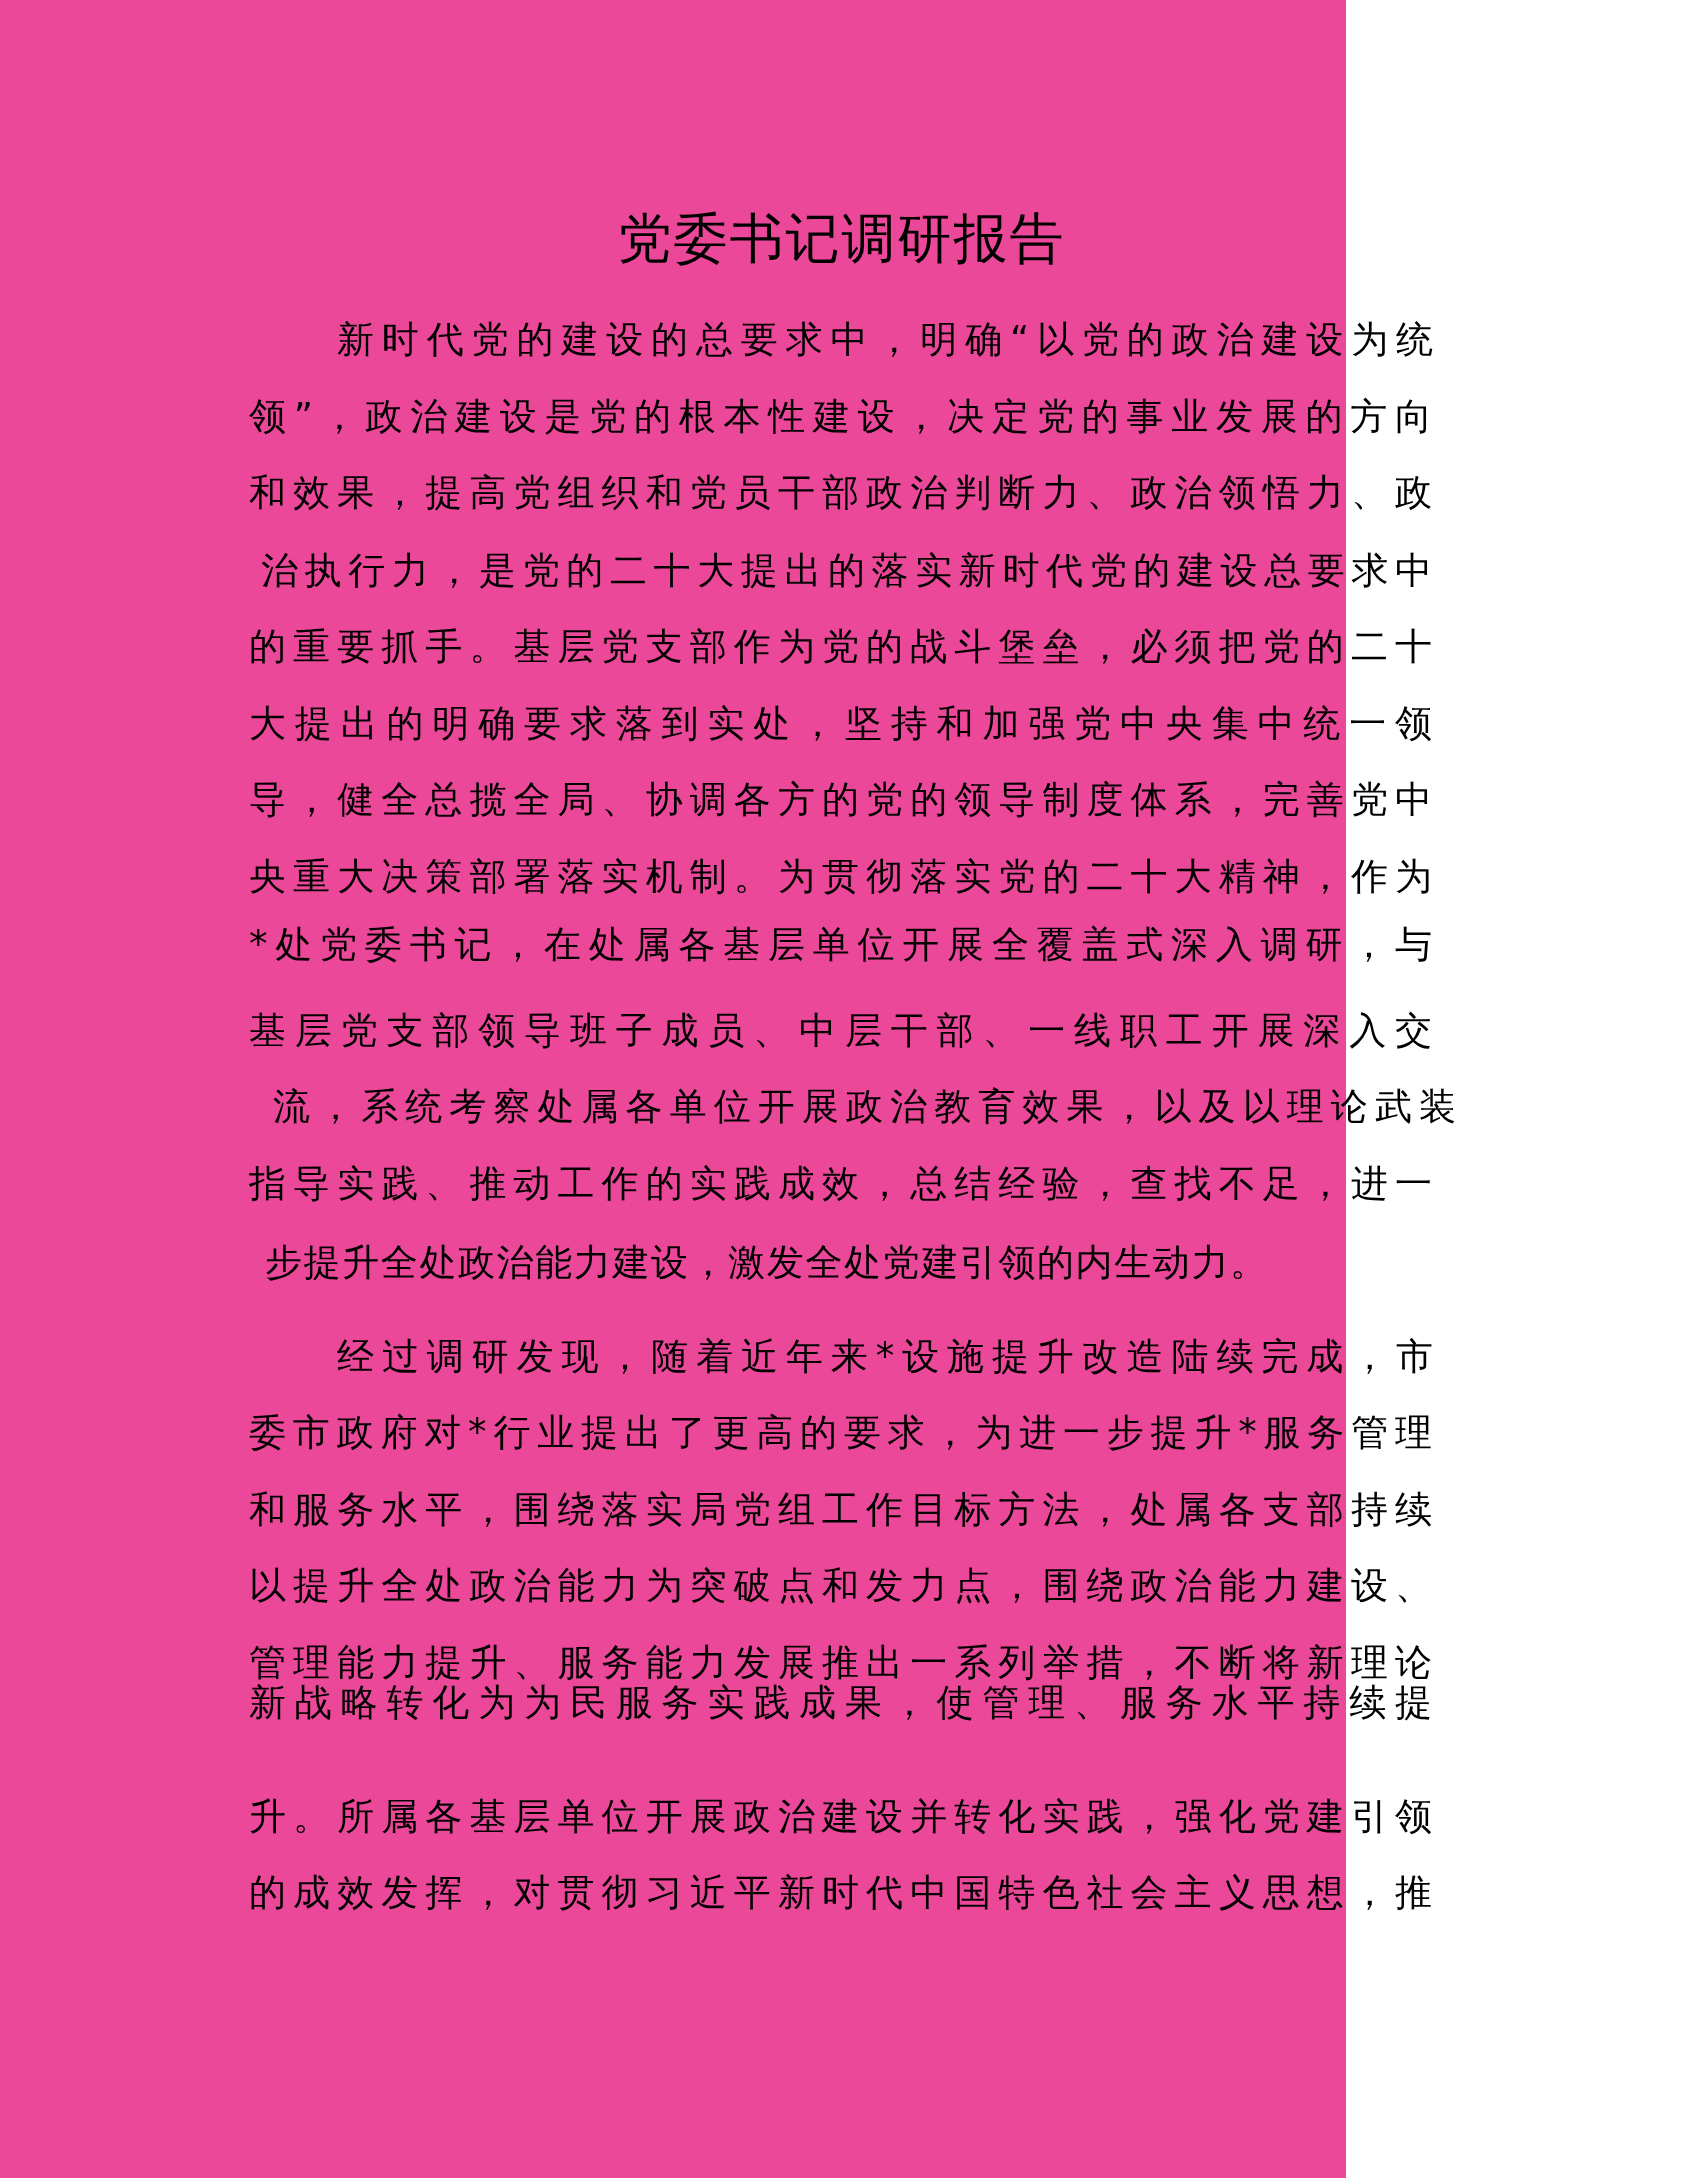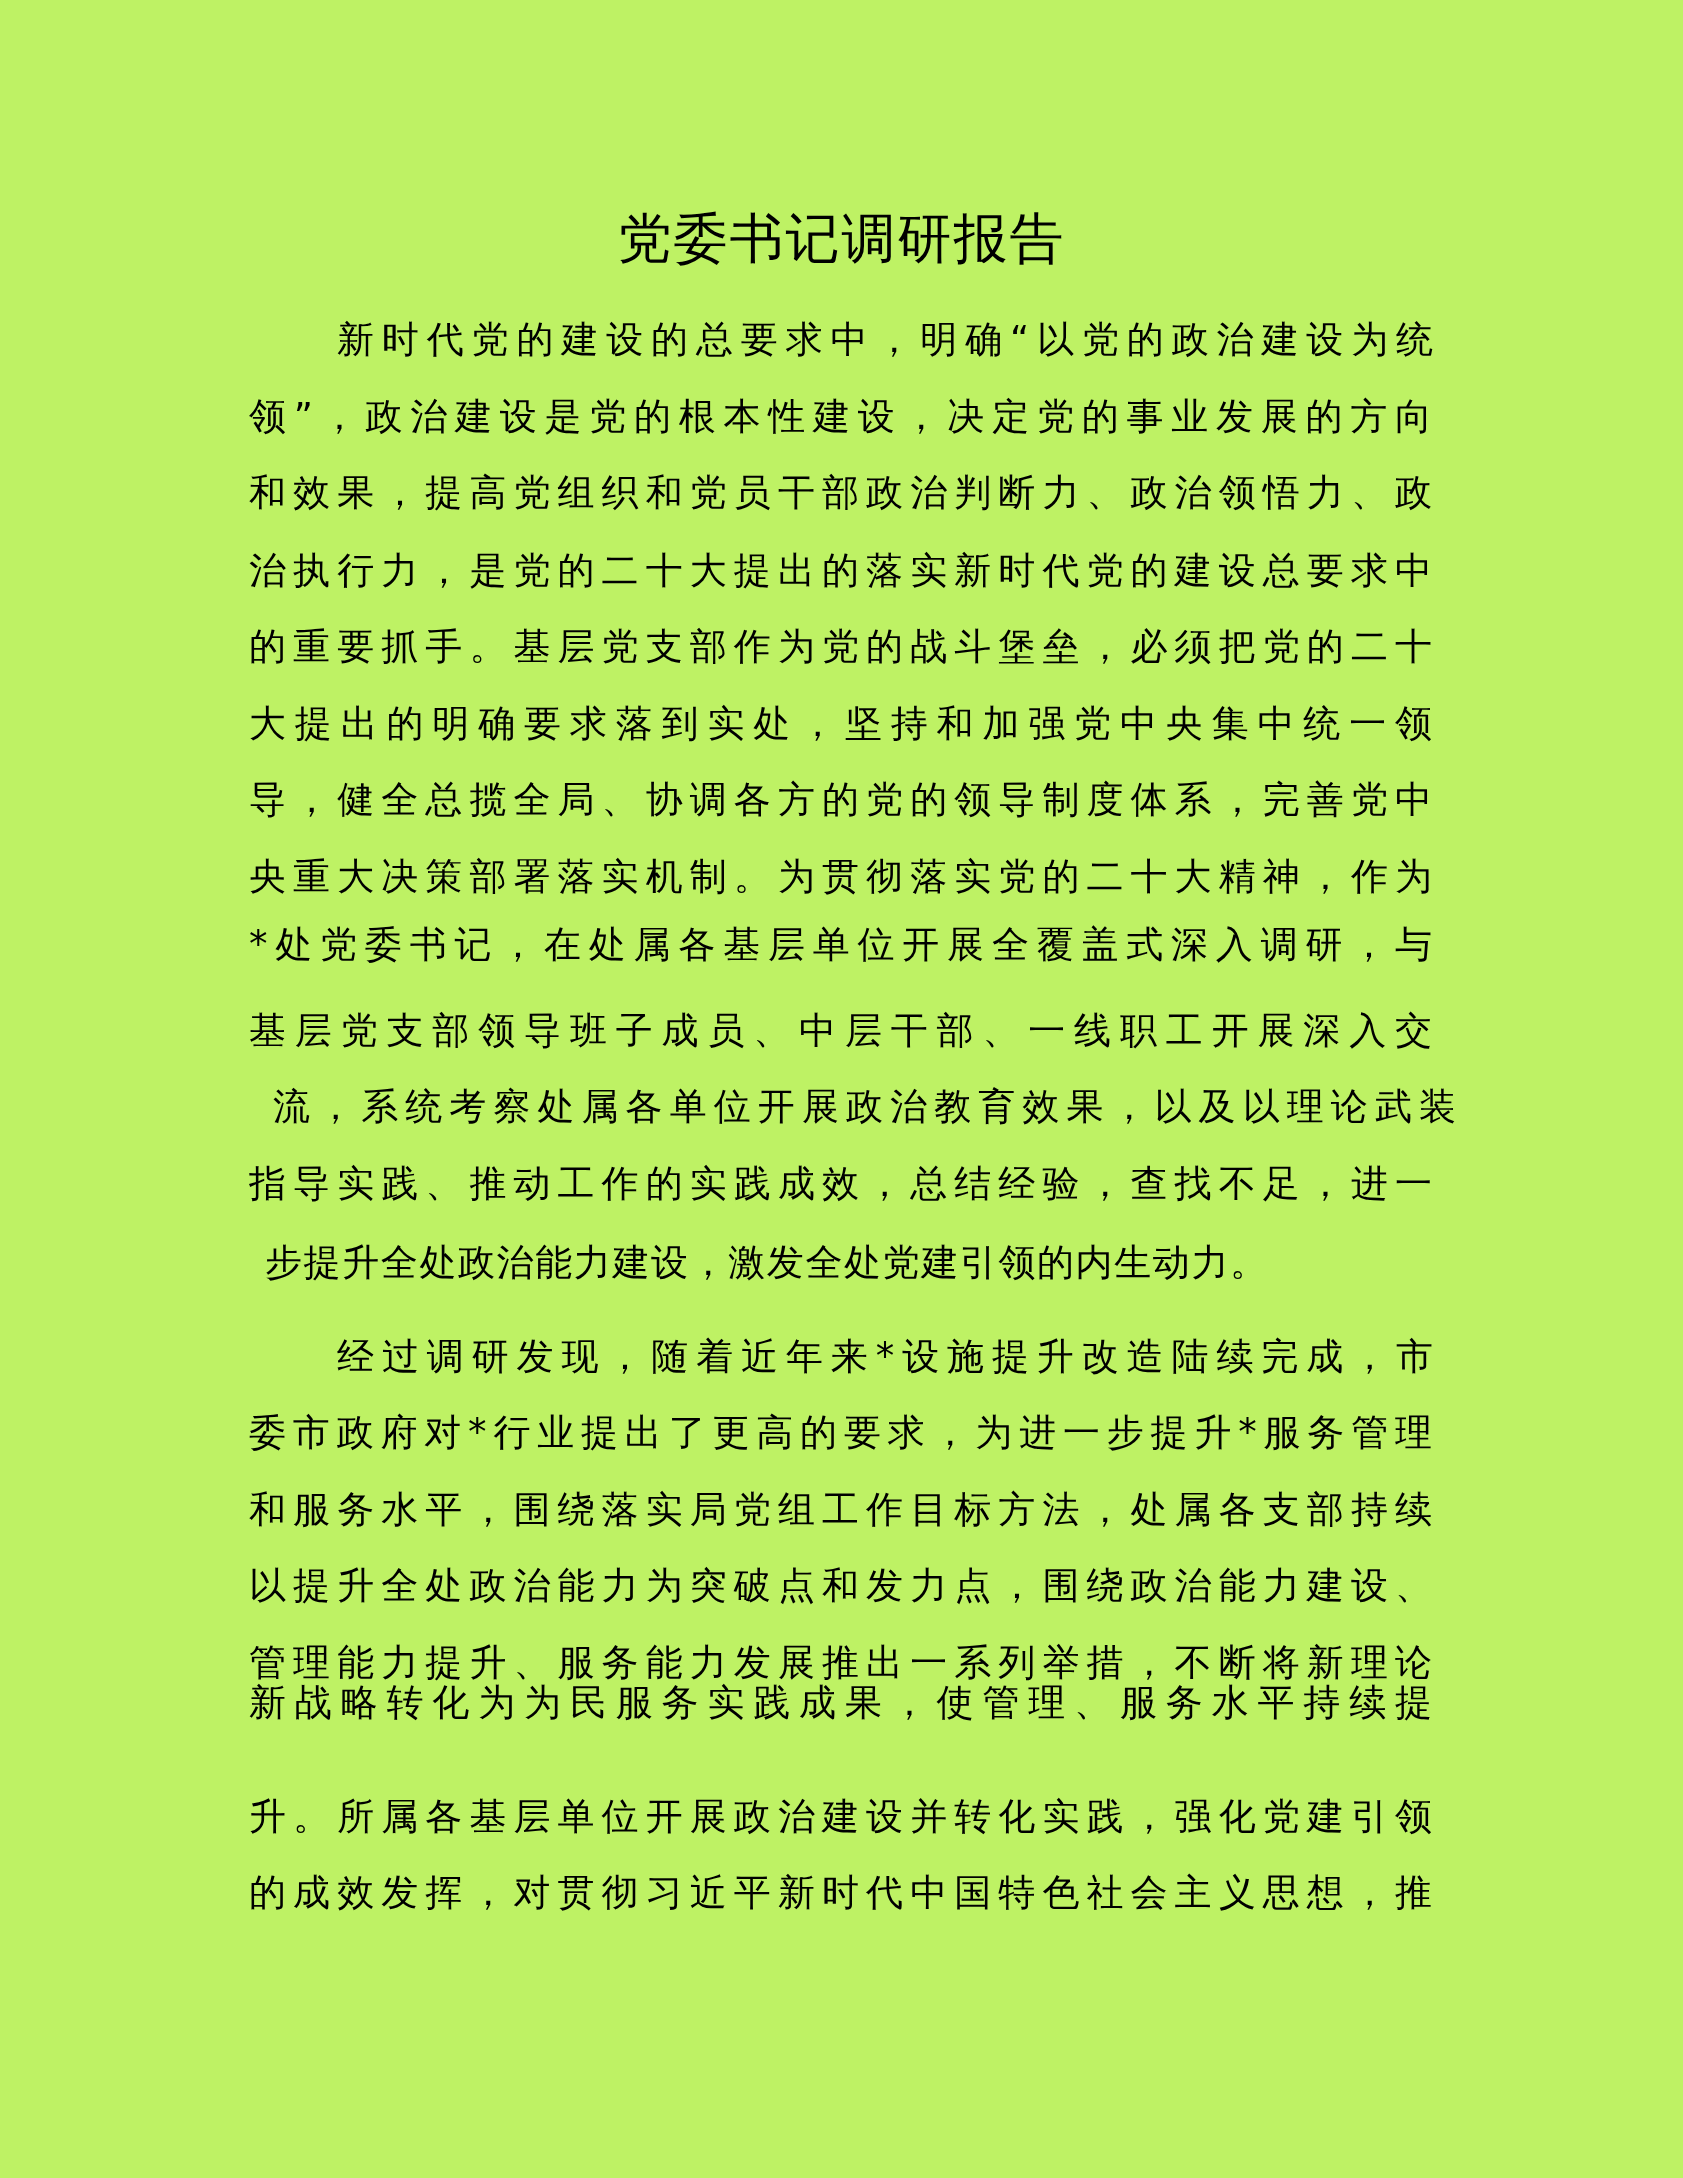--- a/index.html
+++ b/index.html
@@ -1,37 +1,37 @@
 <!DOCTYPE html>
 <html><head>
 <meta charset="utf-8">
 <style>
   html, body { margin: 0; padding: 0; background: #ffffff; }
   body { width: 1683px; height: 2178px; position: relative; overflow: hidden;
          font-family: "DejaVu Sans", sans-serif; color: #000000; }
-  .page { position: absolute; left: 0; top: 0; width: 1683px; height: 2178px; background: #bef264; }
+  .page { position: absolute; left: 0; top: 0; width: 1346px; height: 2178px; background: #ec4899; }
   .title { position: absolute; left: 0; width: 1683px; top: 204px; text-align: center;
            font-size: 54px; line-height: 69px; letter-spacing: 2px; color: #000; }
   .line { position: absolute; left: 249px; width: 1183px; height: 76px;
           font-size: 37px; line-height: 50px; white-space: nowrap; overflow: visible;
           text-align: justify; text-align-last: justify; color: #000; }
   .line.indent { left: 337px; width: 1096px; }
   .line.last { text-align-last: left; }
 </style>
 </head>
 <body>
 
 <div class="page">
   <div class="title">党委书记调研报告</div>
 
   <div>
     <div class="line indent" style="top: 315px; white-space: nowrap; letter-spacing: 0px;"><span style="white-space: nowrap;">新时代党的建设的总要求中，明确“以党的政治建设为统</span></div>
     <div class="line" style="top: 392px; white-space: nowrap; letter-spacing: 0px;"><span style="white-space: nowrap;">领”，政治建设是党的根本性建设，决定党的事业发展的方向</span></div>
     <div class="line" style="top: 468px; white-space: nowrap; letter-spacing: 0px;"><span style="white-space: nowrap;">和效果，提高党组织和党员干部政治判断力、政治领悟力、政</span></div>
-    <div class="line" style="top: 546px; white-space: nowrap; letter-spacing: 0px;"><span style="white-space: nowrap;">治执行力，是党的二十大提出的落实新时代党的建设总要求中</span></div>
+    <div class="line" style="top: 546px; white-space: nowrap; letter-spacing: 0px;"><span style="white-space: nowrap; margin-left: 12px;">治执行力，是党的二十大提出的落实新时代党的建设总要求中</span></div>
     <div class="line" style="top: 622px; white-space: nowrap; letter-spacing: 0px;"><span style="white-space: nowrap;">的重要抓手。基层党支部作为党的战斗堡垒，必须把党的二十</span></div>
     <div class="line" style="top: 699px; white-space: nowrap; letter-spacing: 0px;"><span style="white-space: nowrap;">大提出的明确要求落到实处，坚持和加强党中央集中统一领</span></div>
     <div class="line" style="top: 775px; white-space: nowrap; letter-spacing: 0px;"><span style="white-space: nowrap; margin-top: 32px;">导，健全总揽全局、协调各方的党的领导制度体系，完善党中</span></div>
     <div class="line" style="top: 852px; white-space: nowrap; letter-spacing: 0px;"><span style="white-space: nowrap;">央重大决策部署落实机制。为贯彻落实党的二十大精神，作为</span></div>
     <div class="line" style="top: 920px; white-space: nowrap; letter-spacing: 0px;"><span style="white-space: nowrap;">*处党委书记，在处属各基层单位开展全覆盖式深入调研，与</span></div>
     <div class="line" style="top: 1006px; white-space: nowrap; letter-spacing: 0px;"><span style="white-space: nowrap;">基层党支部领导班子成员、中层干部、一线职工开展深入交</span></div>
     <div class="line" style="top: 1082px; white-space: nowrap; letter-spacing: 0px; margin-left: 24px;"><span style="white-space: nowrap;">流，系统考察处属各单位开展政治教育效果，以及以理论武装</span></div>
     <div class="line" style="top: 1159px; white-space: nowrap; letter-spacing: 0px;"><span style="white-space: nowrap;">指导实践、推动工作的实践成效，总结经验，查找不足，进一</span></div>
     <div class="line last" style="top: 1238px; white-space: nowrap; letter-spacing: 1.6px;"><span style="white-space: nowrap; margin-left: 16px;">步提升全处政治能力建设，激发全处党建引领的内生动力。</span></div>
   </div>

